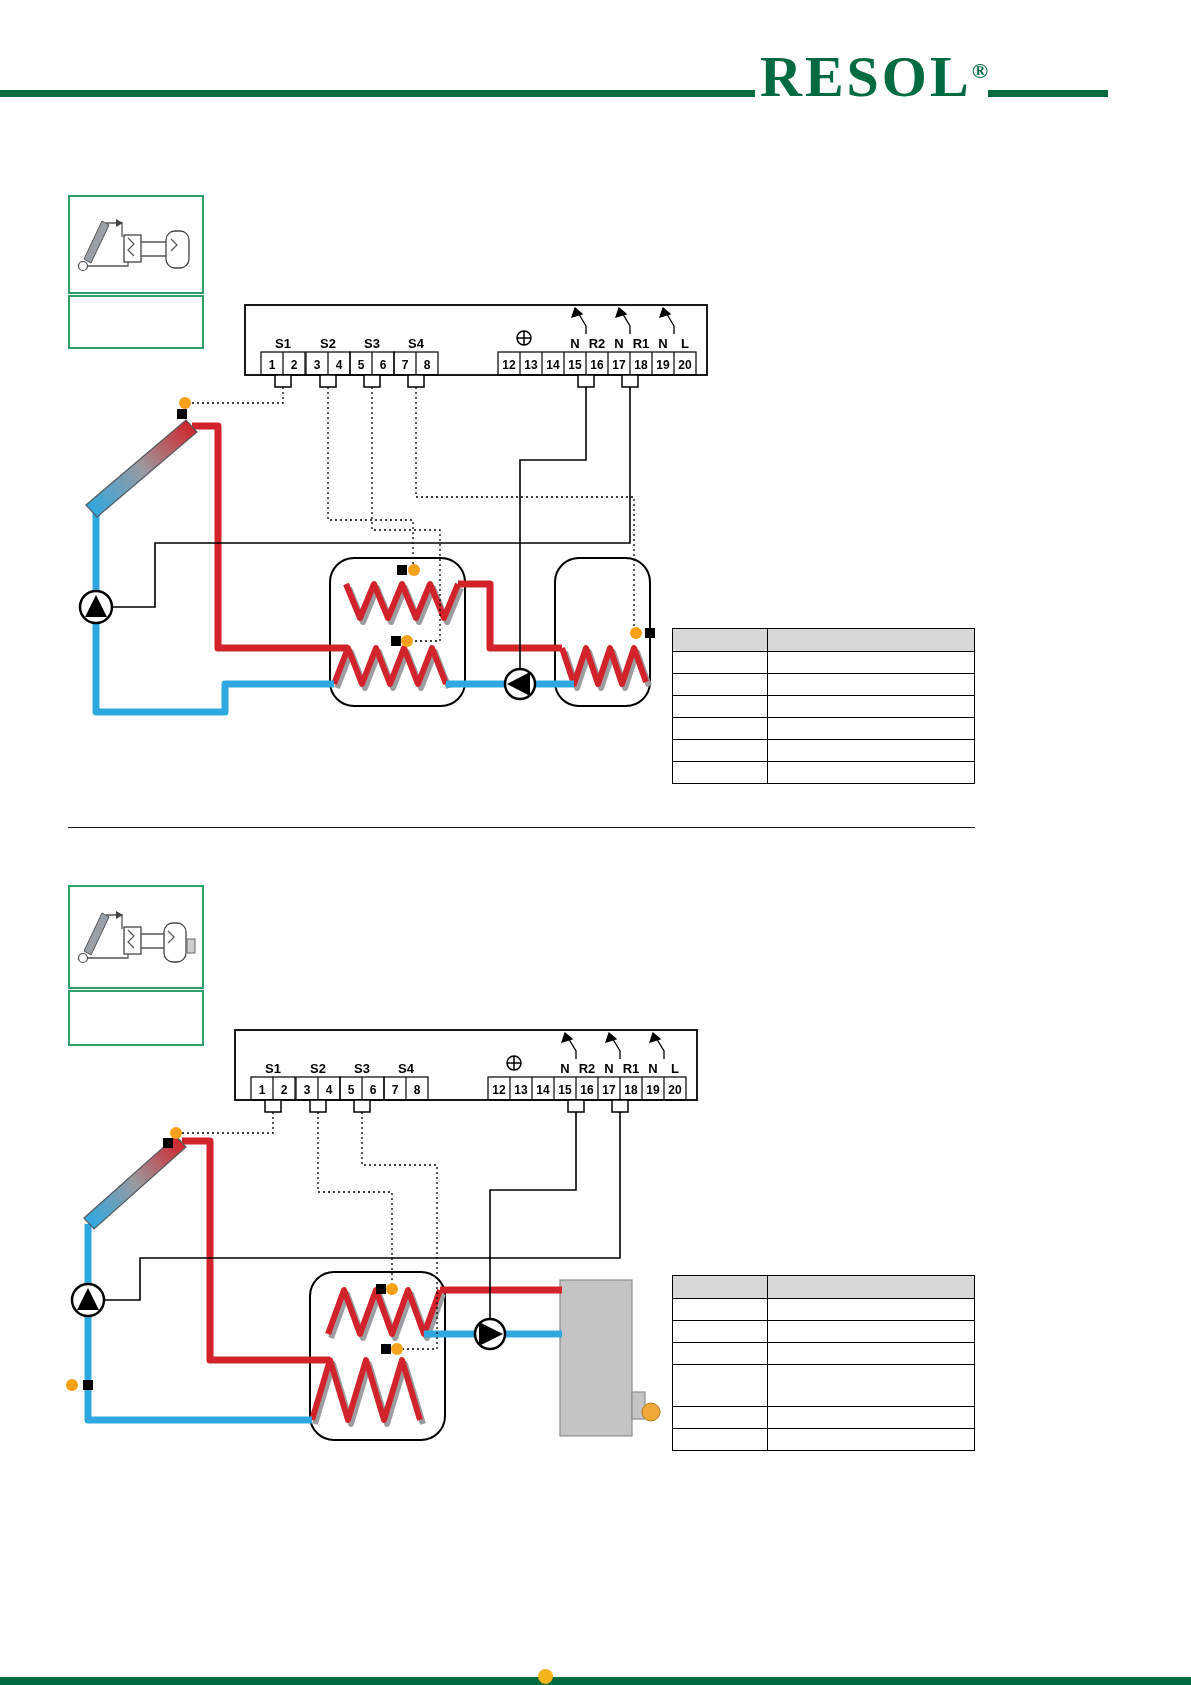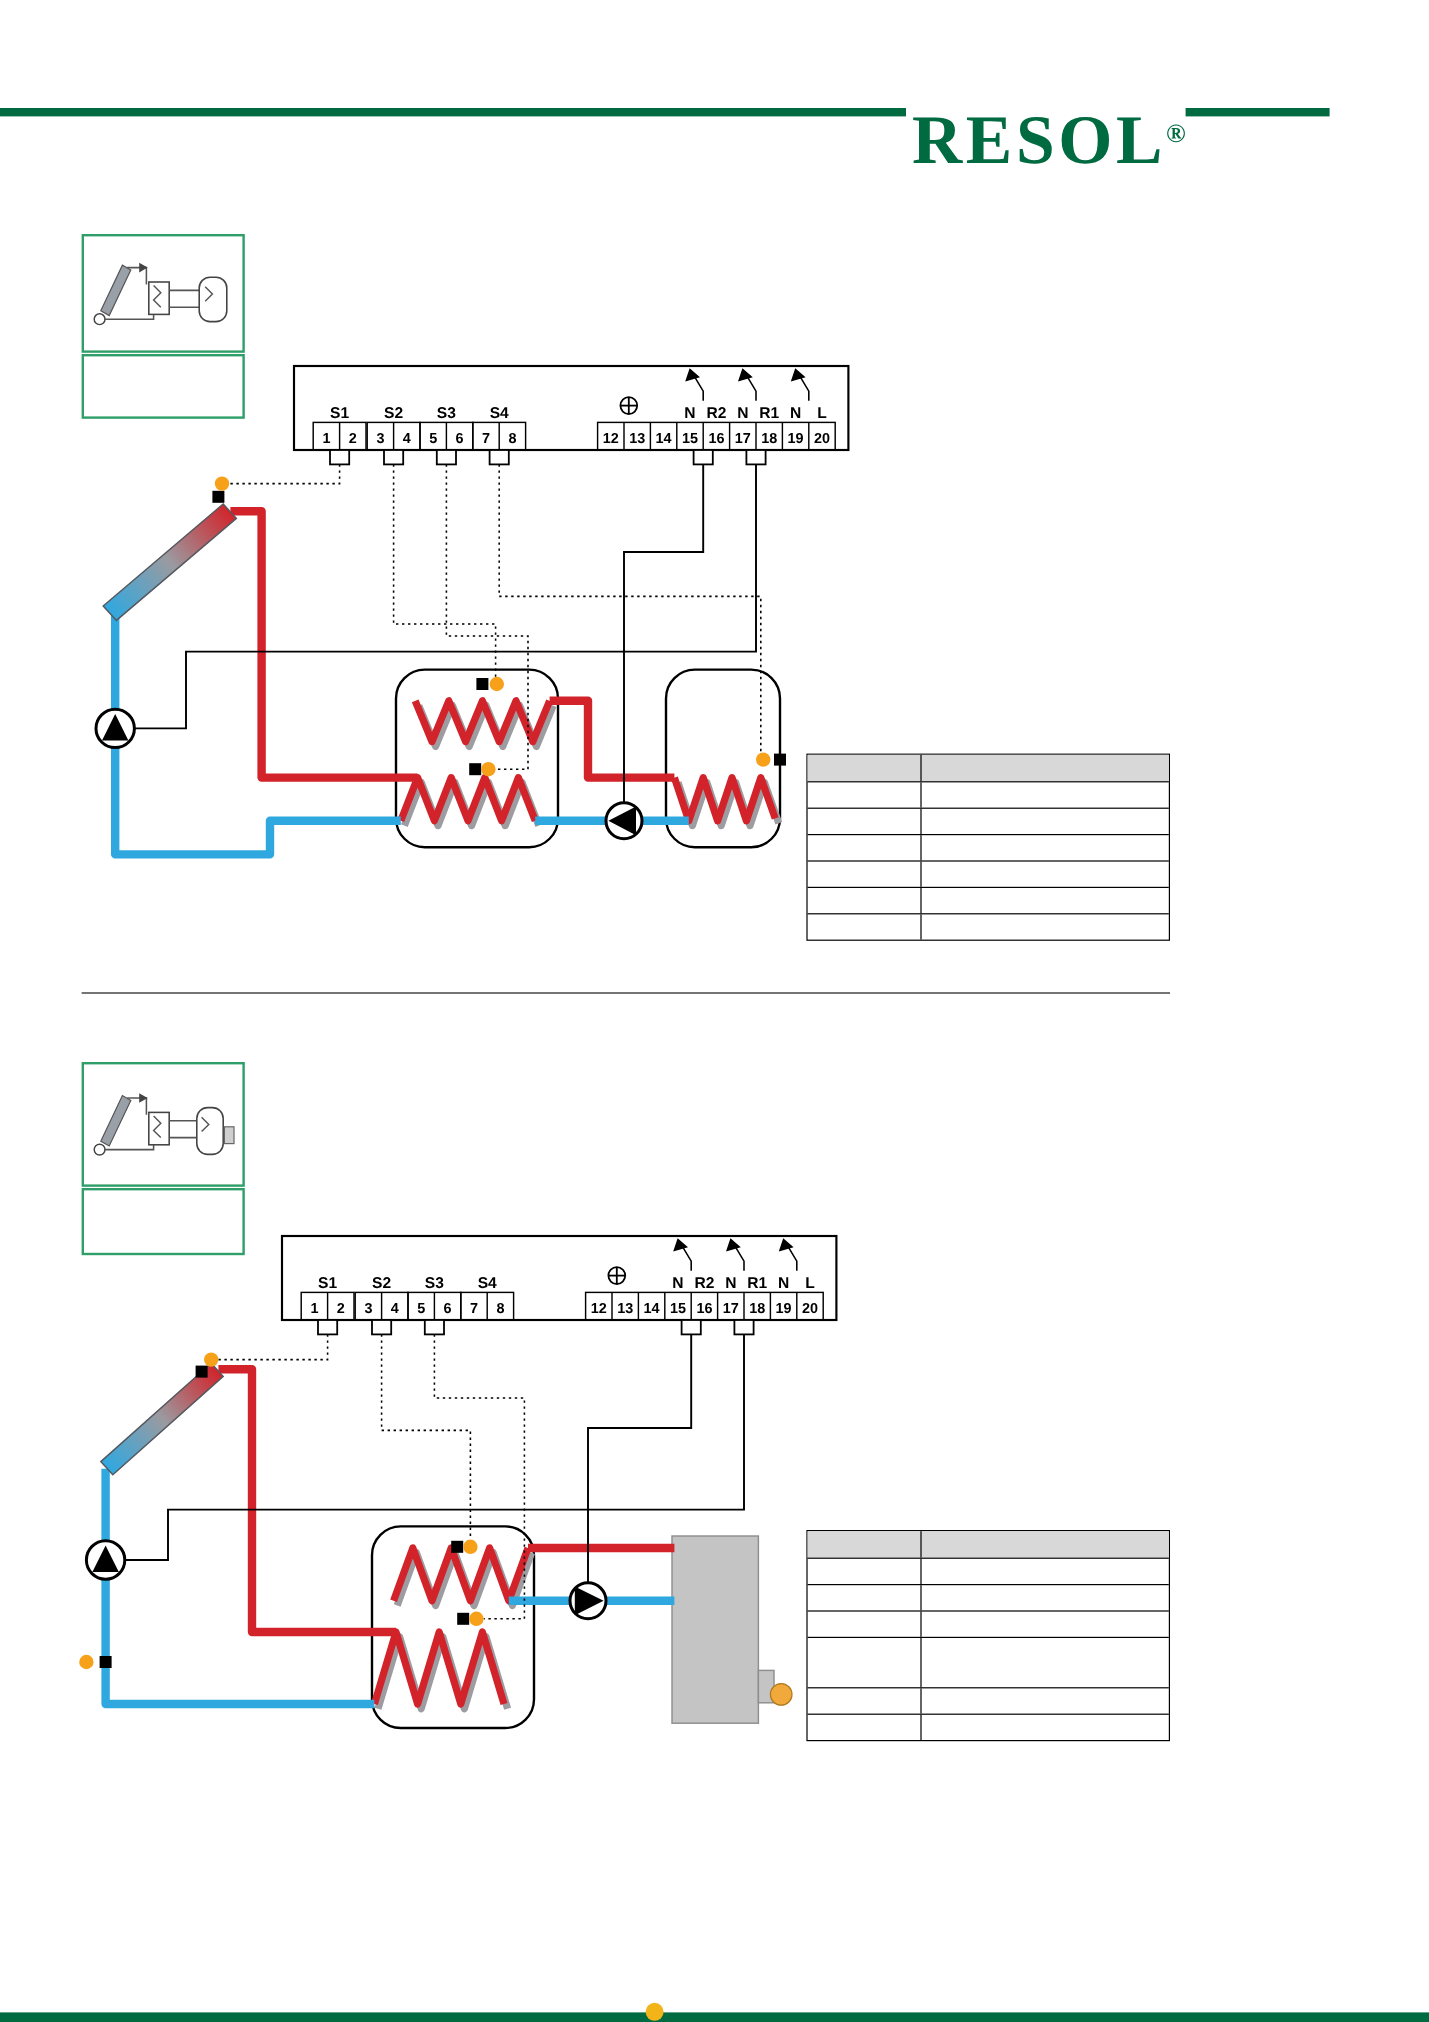--- a/index.html
+++ b/index.html
@@ -4,21 +4,21 @@
 <style>
   html,body{margin:0;padding:0;}
   body{
     width:1191px;height:1685px;position:relative;background:#ffffff;
     font-family:"Liberation Sans", sans-serif;overflow:hidden;
   }
   
   .green-bar{position:absolute;background:#006a41;height:7px;}
   .logo{position:absolute;left:760px;top:42px;color:#006a41;
         font-family:"Liberation Serif", serif;font-weight:bold;
-        font-size:58px;letter-spacing:3px;line-height:58px;margin-top:40px;}
+        font-size:58px;letter-spacing:3px;line-height:58px;}
   .logo sup{font-size:22px;vertical-align:18px;letter-spacing:0;}
   
   .green-box{position:absolute;border:2px solid #2f9e68;background:#fff;}
   
   .tbl{position:absolute;width:303px;border:1.5px solid #000;box-sizing:border-box;background:#fff;}
   .trow{display:flex;height:22px;border-top:1px solid #000;box-sizing:border-box;}
   .trow:first-child{border-top:none;}
   .trow.thead{background:#d8d8d8;}
   .trow.tall{height:42px;}
   .tc{box-sizing:border-box;font-size:11px;padding:2px 4px;overflow:hidden;}

